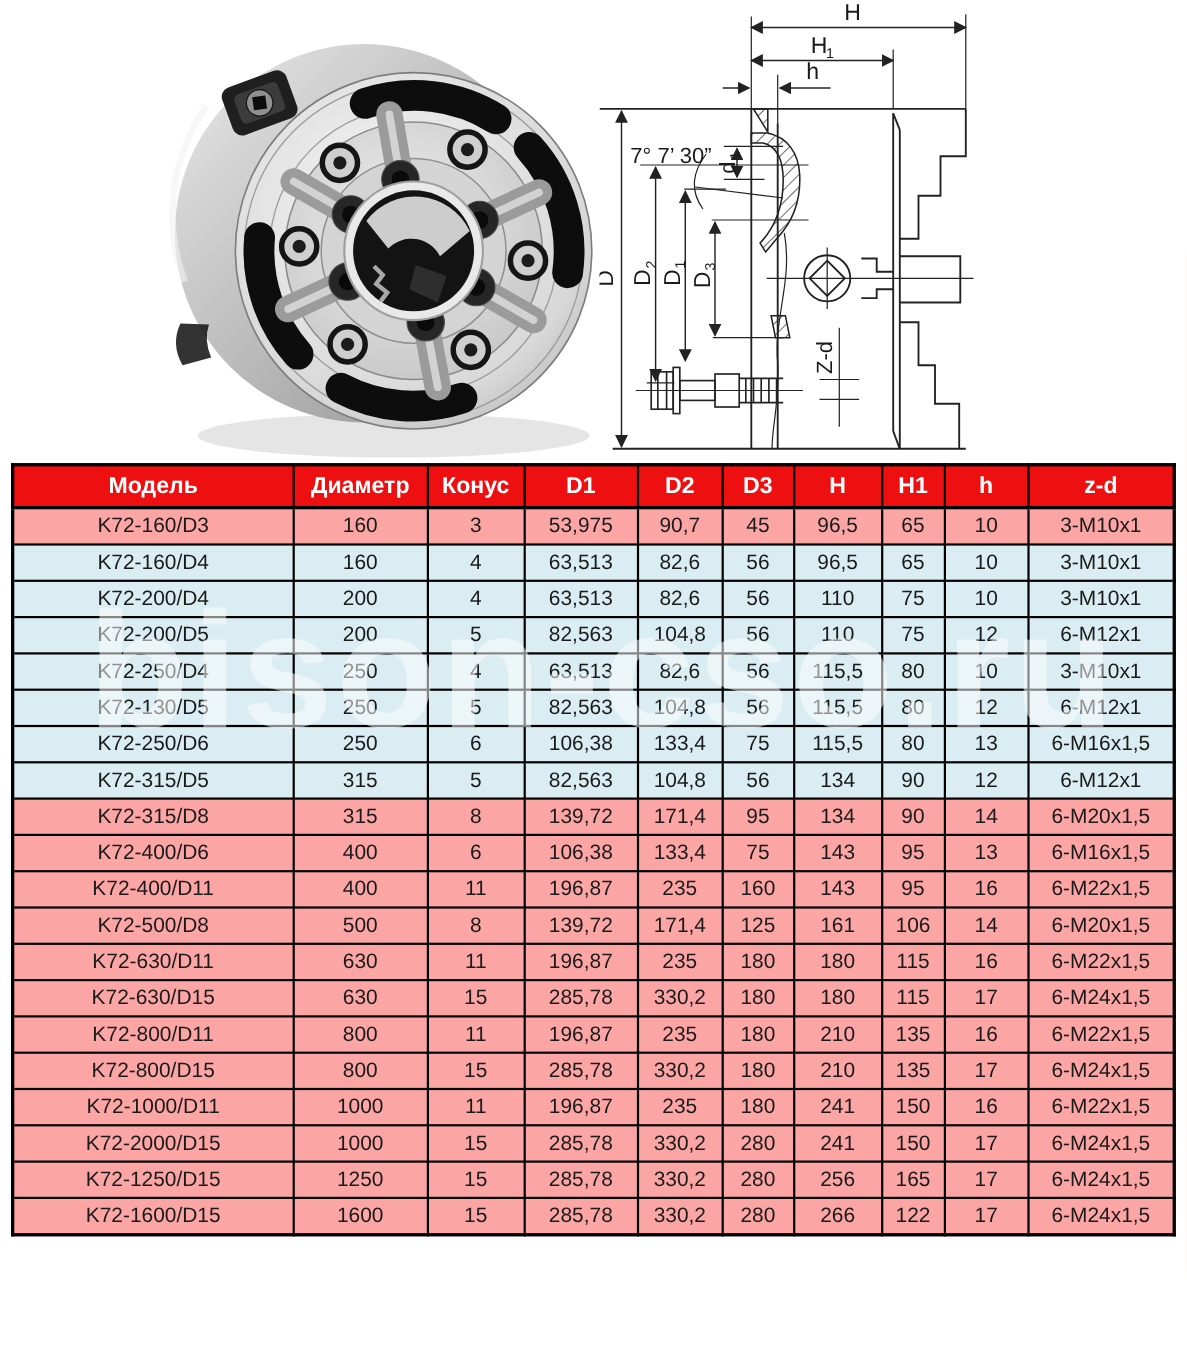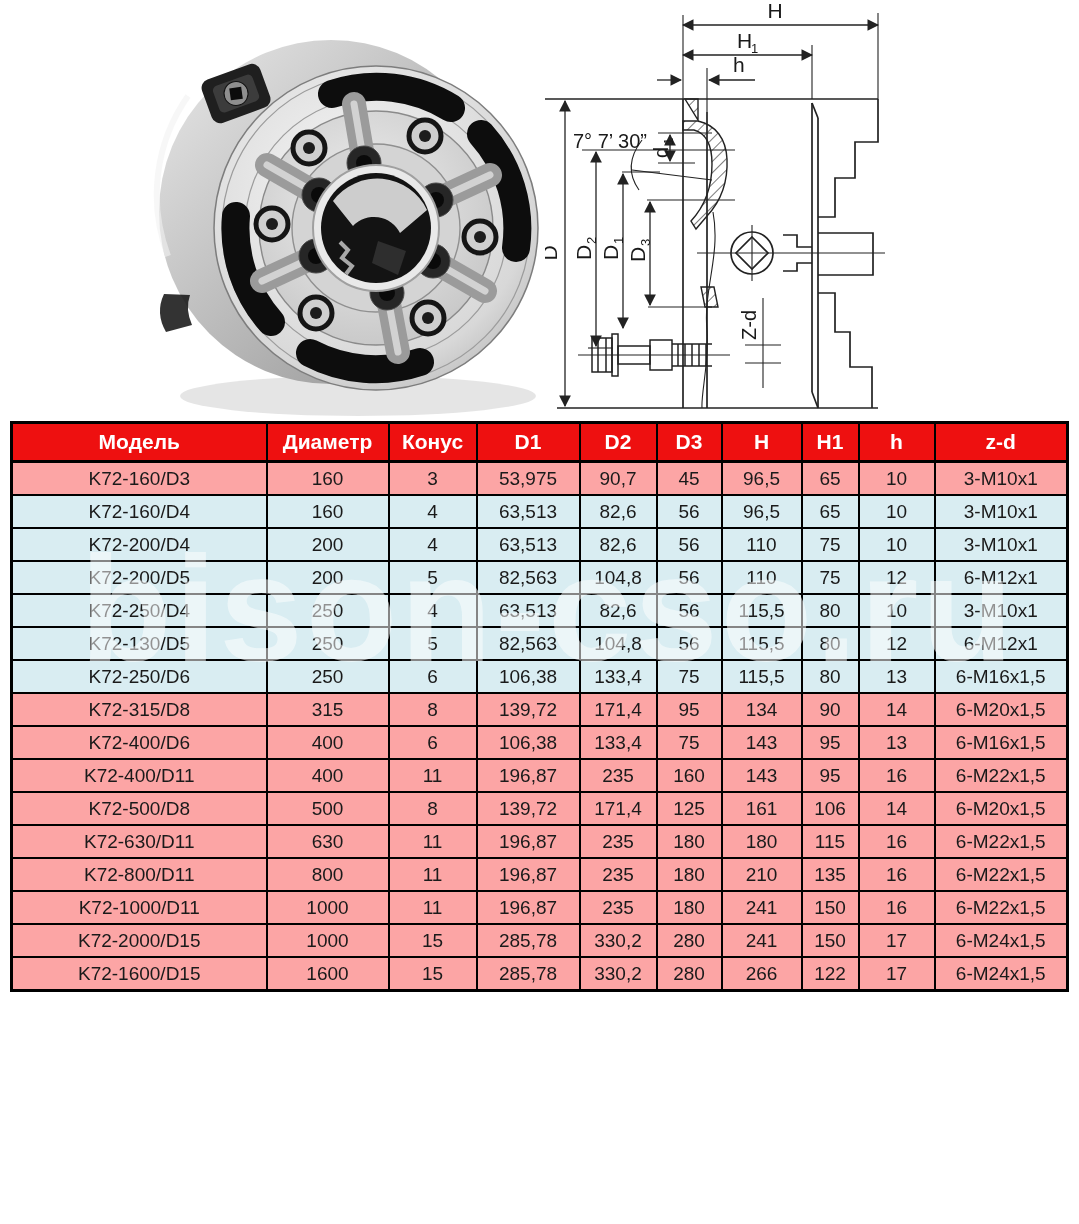--- a/index.html
+++ b/index.html
@@ -351,20 +351,32 @@
         <td>250</td>
         <td>6</td>
         <td>106,38</td>
         <td>133,4</td>
         <td>75</td>
         <td>115,5</td>
         <td>80</td>
         <td>13</td>
         <td>6-M16x1,5</td>
       </tr>
+      <tr class="hl">
+        <td>K72-315/D5</td>
+        <td>315</td>
+        <td>5</td>
+        <td>82,563</td>
+        <td>104,8</td>
+        <td>56</td>
+        <td>134</td>
+        <td>90</td>
+        <td>12</td>
+        <td>6-M12x1</td>
+      </tr>
       <tr>
         <td>K72-315/D8</td>
         <td>315</td>
         <td>8</td>
         <td>139,72</td>
         <td>171,4</td>
         <td>95</td>
         <td>134</td>
         <td>90</td>
         <td>14</td>
@@ -412,30 +424,54 @@
         <td>11</td>
         <td>196,87</td>
         <td>235</td>
         <td>180</td>
         <td>180</td>
         <td>115</td>
         <td>16</td>
         <td>6-M22x1,5</td>
       </tr>
       <tr>
+        <td>K72-630/D15</td>
+        <td>630</td>
+        <td>15</td>
+        <td>285,78</td>
+        <td>330,2</td>
+        <td>180</td>
+        <td>180</td>
+        <td>115</td>
+        <td>17</td>
+        <td>6-M24x1,5</td>
+      </tr>
+      <tr>
         <td>K72-800/D11</td>
         <td>800</td>
         <td>11</td>
         <td>196,87</td>
         <td>235</td>
         <td>180</td>
         <td>210</td>
         <td>135</td>
         <td>16</td>
         <td>6-M22x1,5</td>
+      </tr>
+      <tr>
+        <td>K72-800/D15</td>
+        <td>800</td>
+        <td>15</td>
+        <td>285,78</td>
+        <td>330,2</td>
+        <td>180</td>
+        <td>210</td>
+        <td>135</td>
+        <td>17</td>
+        <td>6-M24x1,5</td>
       </tr>
       <tr>
         <td>K72-1000/D11</td>
         <td>1000</td>
         <td>11</td>
         <td>196,87</td>
         <td>235</td>
         <td>180</td>
         <td>241</td>
         <td>150</td>
@@ -448,20 +484,32 @@
         <td>15</td>
         <td>285,78</td>
         <td>330,2</td>
         <td>280</td>
         <td>241</td>
         <td>150</td>
         <td>17</td>
         <td>6-M24x1,5</td>
       </tr>
       <tr>
+        <td>K72-1250/D15</td>
+        <td>1250</td>
+        <td>15</td>
+        <td>285,78</td>
+        <td>330,2</td>
+        <td>280</td>
+        <td>256</td>
+        <td>165</td>
+        <td>17</td>
+        <td>6-M24x1,5</td>
+      </tr>
+      <tr>
         <td>K72-1600/D15</td>
         <td>1600</td>
         <td>15</td>
         <td>285,78</td>
         <td>330,2</td>
         <td>280</td>
         <td>266</td>
         <td>122</td>
         <td>17</td>
         <td>6-M24x1,5</td>

